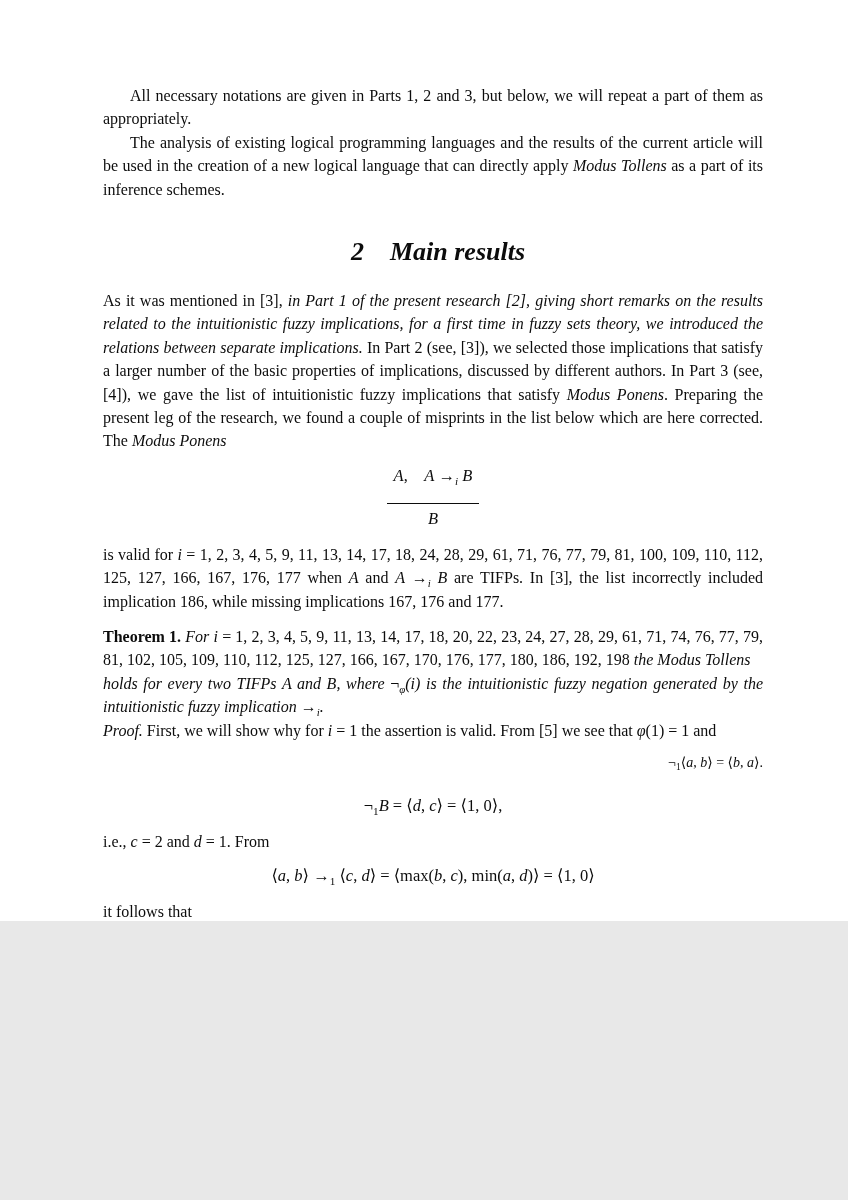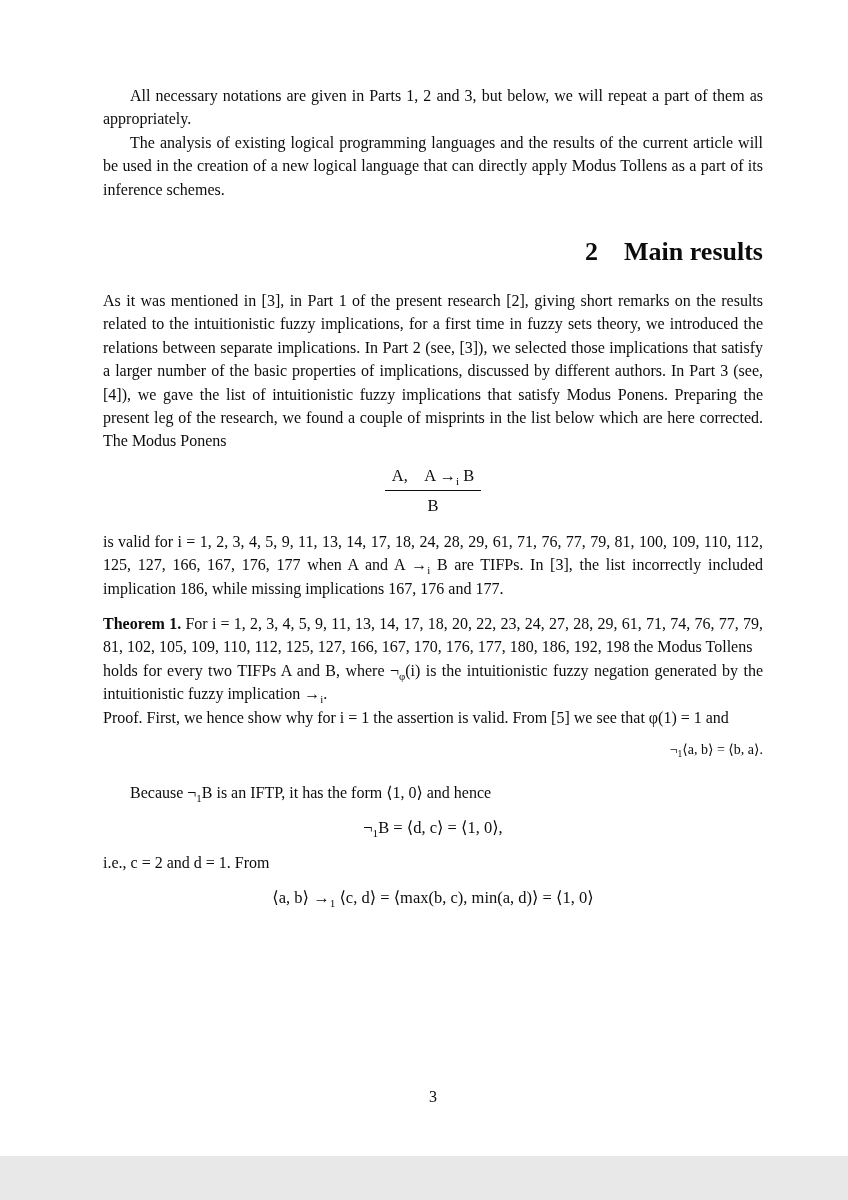--- a/index.html
+++ b/index.html
@@ -3,71 +3,72 @@
 <meta charset="utf-8">
 <style>
   html, body {
     margin: 0;
     padding: 0;
     background: #e8e8e8;
   }
   .page {
     position: relative;
     width: 848px;
-    height: 1156px;
+    height: 921px;
     background: #ffffff;
     color: #0c0c0c;
     font-family: "Liberation Serif", "DejaVu Serif", serif;
     overflow: hidden;
   }
   .text-block {
     position: absolute;
     left: 103px;
     top: 84px;
     width: 660px;
     font-size: 16px;
     line-height: 23.4px;
     text-align: justify;
   }
   p { margin: 0; }
   .ind { text-indent: 27px; }
-  .it { }
+  .it { font-style: italic; }
   .bd { font-weight: bold; font-family: Liberation Serif, serif; }
   .sb {
     font-size: 68%;
     vertical-align: -0.35em;
     line-height: 0;
   }
   h2.section-heading {
     margin: 36px 0 22px 10px;
     font-size: 26px;
     line-height: 30px;
     font-weight: bold;
-    text-align: right;
+    text-align: center;
+    font-style: italic;
   }
   .sec-num { margin-right: 26px; }
   .eq {
     text-align: center;
     margin: 11px 0 12px 0;
     font-size: 16.5px;
   }
   .eq-tight {
     text-align: right;
     margin: 9px 0 20px 0;
     font-size: 14px;
   }
   .frac {
     display: inline-block;
     text-align: center;
     vertical-align: middle;
   }
   .frac .num {
     display: block;
     border-bottom: 1.3px solid #0c0c0c;
-    padding: 0 7px 3px 7px;
+    padding: 0 7px 16px 7px;
   }
   .frac .den {
     display: block;
     padding-top: 3px;
   }
   .sp-before { margin-top: 12px; }
   .sp-before-sm { margin-top: 6px; }
   .footer {
     position: absolute;
     left: 103px;
@@ -101,31 +102,31 @@
     </div>
 
     <p><span>is valid for </span><span class="it">i</span><span> = 1, 2, 3, 4, 5, 9, 11, 13, 14, 17, 18, 24, 28, 29, 61, 71, 76, 77, 79, 81, 100, 109, 110, 112, 125, 127, 166, 167, 176, 177 when </span><span class="it">A</span><span> and </span><span class="it">A</span><span> →</span><span class="sb it">i</span><span> </span><span class="it">B</span><span> are TIFPs. In [3], the list incorrectly included implication 186, while missing implications 167, 176 and 177.</span></p>
 
 
     <p class="sp-before"><span class="bd">Theorem 1.</span><span class="it"> For i </span><span>= 1, 2, 3, 4, 5, 9, 11, 13, 14, 17, 18, 20, 22, 23, 24, 27, 28, 29, 61, 71, 74, 76, 77, 79, 81, 102, 105, 109, 110, 112, 125, 127, 166, 167, 170, 176, 177, 180, 186, 192, 198 </span><span class="it">the Modus Tollens</span></p>
 
 
     <p><span class="it">holds for every two TIFPs A and B, where </span><span>¬</span><span class="sb it">φ</span><span class="it">(i)</span><span class="it"> is the intuitionistic fuzzy negation generated by the intuitionistic fuzzy implication </span><span>→</span><span class="sb it">i</span><span class="it">.</span></p>
 
-    <p><span class="it">Proof.</span><span> First, we hence show why for </span><span class="it">i</span><span> = 1 the assertion is valid. From [5] we see that </span><span class="it">φ</span><span>(1) = 1 and</span></p>
+    <p><span class="it">Proof.</span><span> First, we will show why for </span><span class="it">i</span><span> = 1 the assertion is valid. From [5] we see that </span><span class="it">φ</span><span>(1) = 1 and</span></p>
 
     <div class="eq-tight"><span>¬</span><span class="sb">1</span><span>⟨</span><span class="it">a</span><span>, </span><span class="it">b</span><span>⟩ = ⟨</span><span class="it">b</span><span>, </span><span class="it">a</span><span>⟩.</span></div>
 
-    <p class="ind sp-before-sm"><span>Because ¬</span><span class="sb">1</span><span class="it">B</span><span> is an IFTP, it has the form ⟨1, 0⟩ and hence</span></p>
 
     <div class="eq"><span>¬</span><span class="sb">1</span><span class="it">B</span><span> = ⟨</span><span class="it">d</span><span>, </span><span class="it">c</span><span>⟩ = ⟨1, 0⟩,</span></div>
 
     <p class="sp-before-sm"><span>i.e., </span><span class="it">c</span><span> = 2 and </span><span class="it">d</span><span> = 1. From</span></p>
 
     <div class="eq"><span>⟨</span><span class="it">a</span><span>, </span><span class="it">b</span><span>⟩ →</span><span class="sb">1</span><span> ⟨</span><span class="it">c</span><span>, </span><span class="it">d</span><span>⟩ = ⟨max(</span><span class="it">b</span><span>, </span><span class="it">c</span><span>), min(</span><span class="it">a</span><span>, </span><span class="it">d</span><span>)⟩ = ⟨1, 0⟩</span></div>
 
+    <p class="sp-before-sm"><span>it follows that</span></p>
 
   </main>
 
   <footer class="footer">
     <span>3</span>
   </footer>
 </div>
 
 </body></html>

